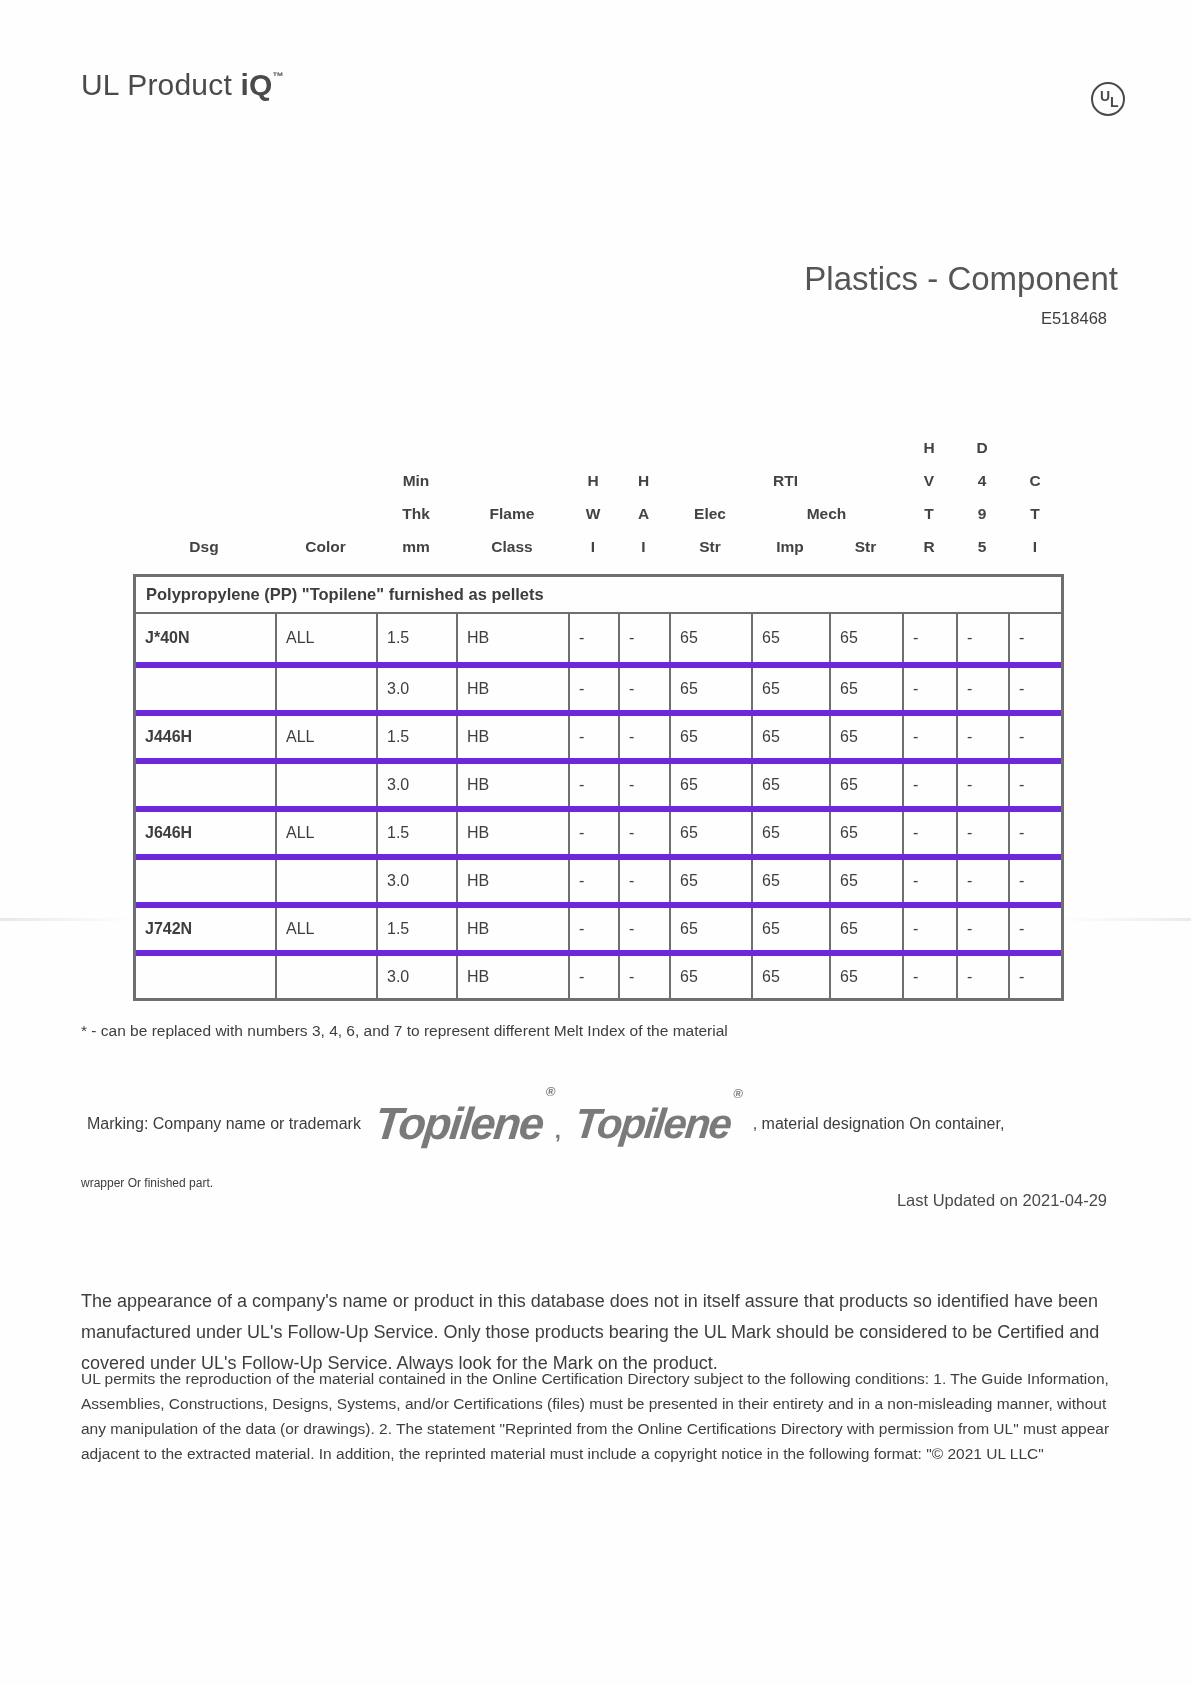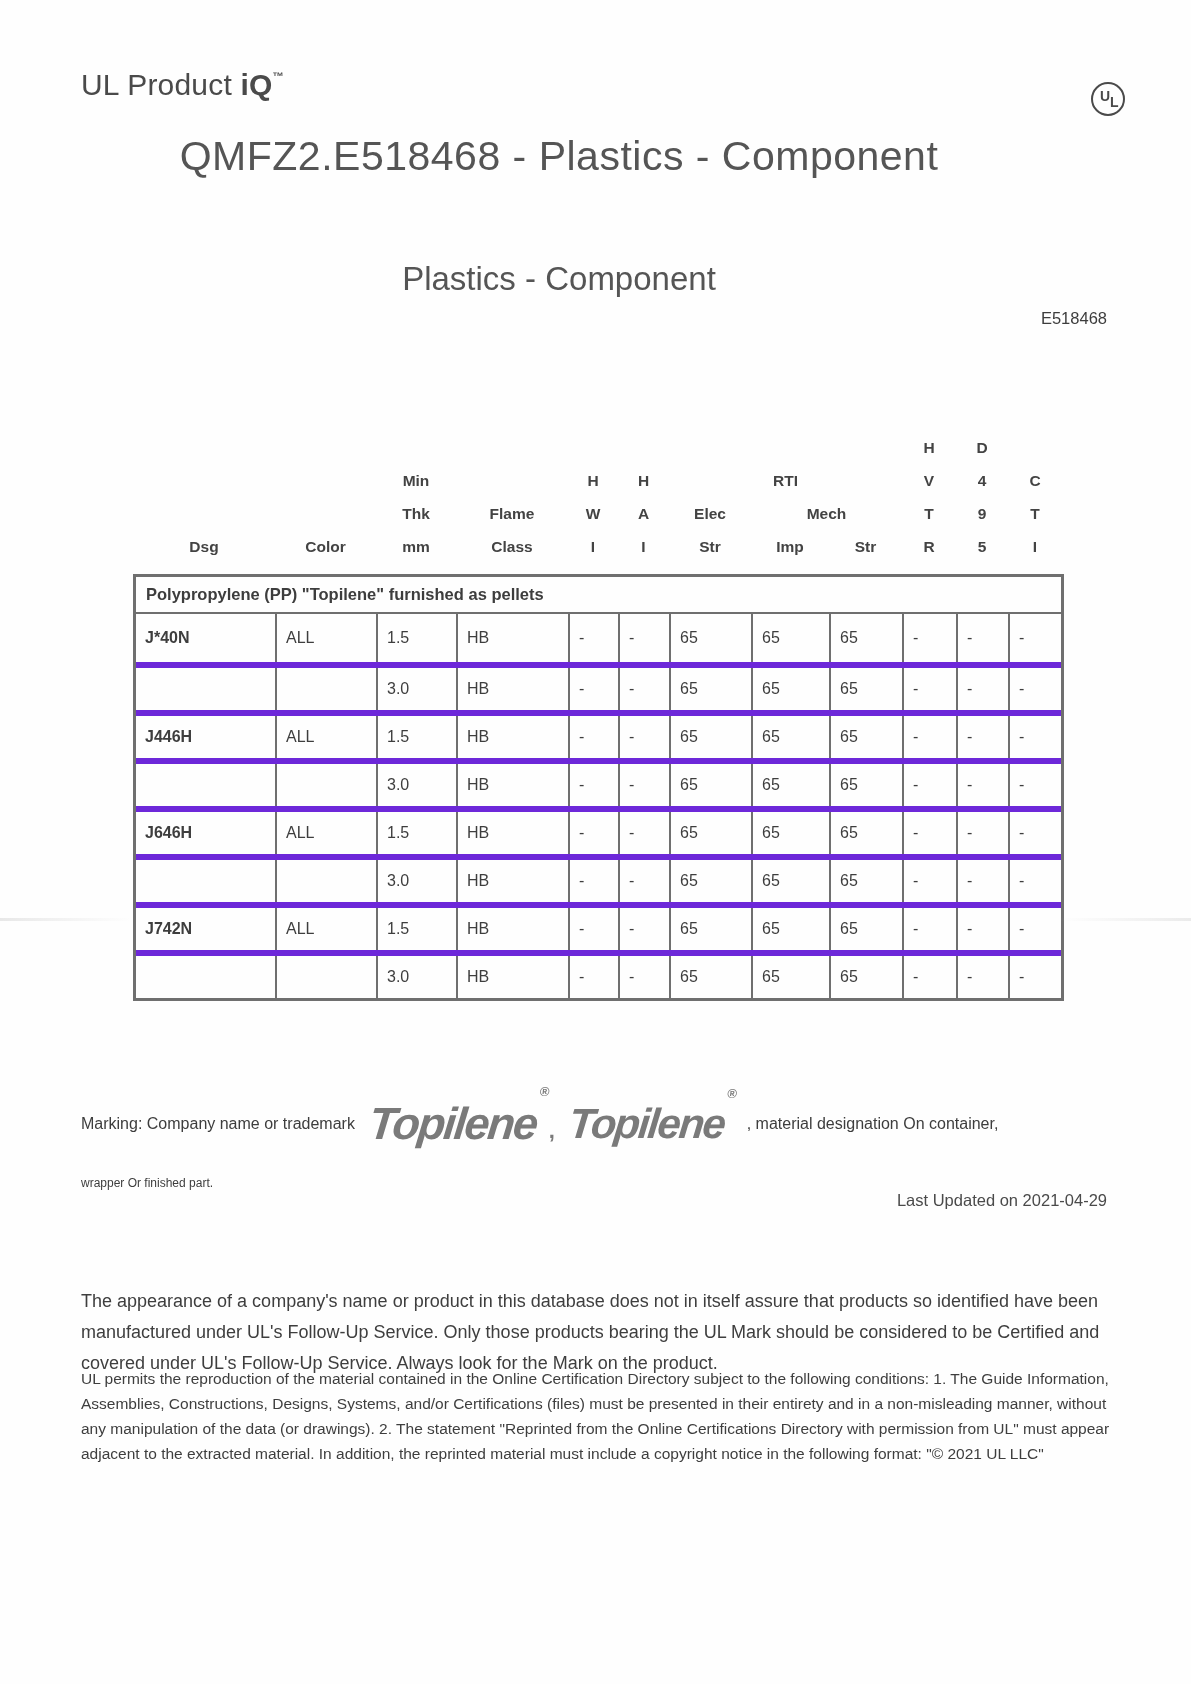--- a/index.html
+++ b/index.html
@@ -16,39 +16,39 @@
   }
   
   .app-header { position: absolute; left: 81px; top: 68px; font-size: 30px; color: #4a4a4a; letter-spacing: 0.2px; }
   .app-header .product { font-weight: 500; }
   .app-header .iq { font-weight: 700; }
   .app-header .tm { font-size: 11px; vertical-align: top; position: relative; top: 2px; font-weight: 700; }
   .ul-badge { position: absolute; left: 1091px; top: 82px; width: 34px; height: 34px; border: 2.5px solid #4a4a4a; border-radius: 50%; }
   .ul-badge .u { position: absolute; top: 4px; left: 7px; font-size: 14px; font-weight: 700; color: #4a4a4a; }
   .ul-badge .l { position: absolute; top: 10px; left: 17px; font-size: 14px; font-weight: 700; color: #4a4a4a; }
   .doc-title { position: absolute; left: 0; top: 133px; width: 1118px; text-align: center; font-size: 41px; font-weight: 300; color: #555; letter-spacing: 0.5px; }
-  .section-title { position: absolute; left: 0; top: 260px; width: 1118px; text-align: center; font-size: 33px; font-weight: 300; color: #555; }
+  .section-title { position: absolute; left: 0; top: 260px; width: 1118px; text-align: right; font-size: 33px; font-weight: 300; color: #555; }
   
   .company { position: absolute; left: 81px; top: 307px; font-size: 16.5px; line-height: 24px; }
   .company .name { font-weight: 700; }
   .file-number { position: absolute; right: 84px; top: 309px; font-size: 16.5px; }
   
   .tablewrap { position: absolute; left: 133px; top: 428px; width: 931px; }
   .hdr { display: grid; grid-template-columns: 142px 101px 80px 112px 50px 51px 82px 78px 73px 54px 52px 54px; grid-template-rows: 33px 33px 33px 33px; margin-bottom: 14px; }
   .hdr .hl { font-weight: 700; font-size: 15.5px; text-align: center; align-self: end; padding-bottom: 4px; color: #434343; }
   .tbl { border: 3px solid #6f6f6f; width: 931px; font-size: 16px; }
   .group-row { height: 37px; border-bottom: 2px solid #6f6f6f; font-weight: 700; font-size: 16.5px; display: flex; align-items: center; padding: 0 10px; }
   .trow { display: grid; grid-template-columns: 141px 101px 80px 112px 50px 51px 82px 78px 73px 54px 52px 54px; height: 48px; }
   .trow + .trow { border-top: 6px solid #6d28d9; }
   .trow .cell { border-right: 2px solid #6f6f6f; display: flex; align-items: center; padding: 0 9px; color: #3e3e3e; }
   .trow .cell:last-child { border-right: none; }
   .trow .cell:first-child { font-weight: 700; }
   
   .footnote { position: absolute; left: 81px; top: 1022px; font-size: 15.5px; color: #3e3e3e; }
-  .marking-line { position: absolute; left: 81px; top: 1098px; width: 1040px; display: flex; align-items: center; font-size: 16px; }
+  .marking-line { position: absolute; left: 87px; top: 1098px; width: 1040px; display: flex; align-items: center; font-size: 16px; }
   .topilene { font-weight: 700; font-style: italic; color: #7a7a7a; letter-spacing: -2px; display: inline-block; transform: skewX(-6deg); white-space: nowrap; }
   .logo1 { font-size: 45px; margin-left: 14px; }
   .logo2 { font-size: 42px; margin-left: 14px; }
   .reg { font-size: 13px; vertical-align: top; position: relative; top: -14px; letter-spacing: 0; }
   .logo-comma { font-size: 22px; font-weight: 700; color: #7a7a7a; margin-left: 3px; align-self: flex-end; position: relative; top: -6px; }
   .marking-suffix { margin-left: 13px; }
   .marking-cont { position: absolute; left: 81px; top: 1176px; font-size: 12px; }
   .last-updated { position: absolute; right: 84px; top: 1191px; font-size: 16.5px; color: #4a4a4a; }
   
   .legal1 { position: absolute; left: 81px; top: 1286px; width: 1032px; font-size: 18px; line-height: 31px; color: #3e3e3e; }
@@ -63,21 +63,20 @@
 
   <div class="app-header">
     <span class="product">UL Product</span>
     <span class="iq">iQ</span><span class="tm">™</span>
   </div>
   <div class="ul-badge">
     <span class="u">U</span>
     <span class="l">L</span>
   </div>
 
-  <div class="doc-title">QMFZ2.E518468 - Plastics - Component</div>
   <div class="section-title">Plastics - Component</div>
 
   <div class="file-number">E518468</div>
 
   <div class="tablewrap">
     <div class="hdr">
       <div class="hl" style="grid-row:1;grid-column:10">H</div>
       <div class="hl" style="grid-row:1;grid-column:11">D</div>
 
       <div class="hl" style="grid-row:2;grid-column:3">Min</div>
@@ -224,20 +223,21 @@
             <div class="cell">65</div>
             <div class="cell">65</div>
             <div class="cell">-</div>
             <div class="cell">-</div>
             <div class="cell">-</div>
           </div>
         </div>
     </div>
   </div>
 
+  <div class="footnote">* - can be replaced with numbers 3, 4, 6, and 7 to represent different Melt Index of the material</div>
 
   <div class="marking-line">
     <span>Marking: Company name or trademark</span>
     <span class="topilene logo1"><span>Topilene</span><span class="reg">®</span></span>
     <span class="logo-comma">,</span>
     <span class="topilene logo2"><span>Topilene</span><span class="reg">®</span></span>
     <span class="marking-suffix">, material designation On container,</span>
   </div>
   <div class="marking-cont">wrapper Or finished part.</div>
 

